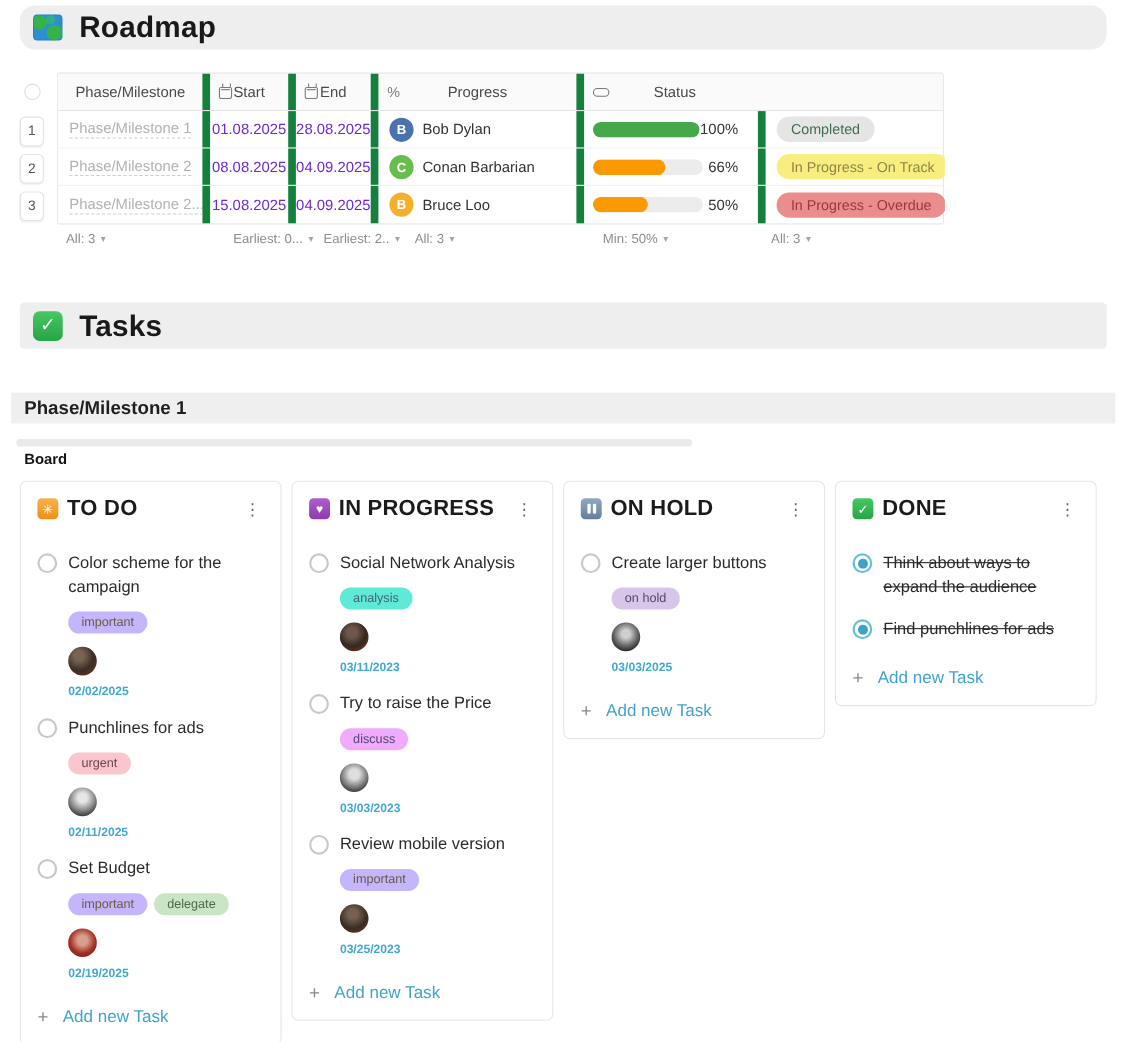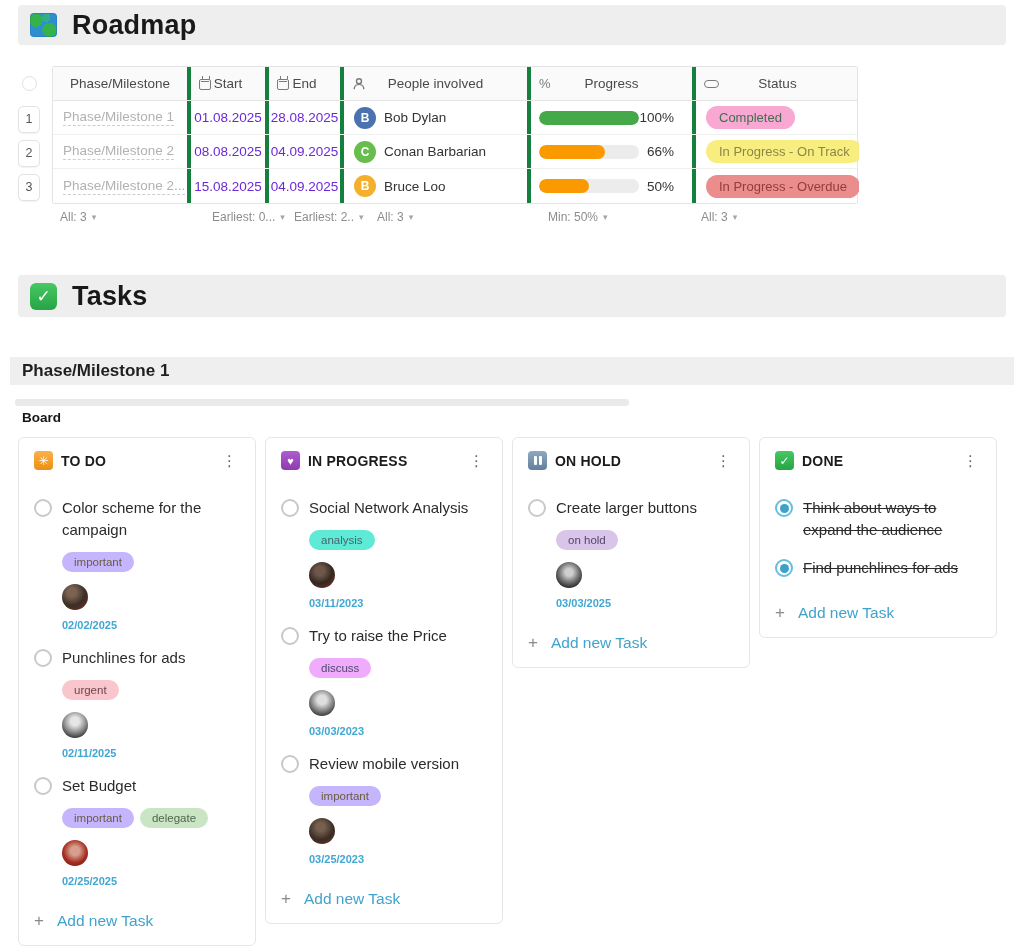--- a/index.html
+++ b/index.html
@@ -1,20 +1,20 @@
 <!DOCTYPE html>
 <html><head>
 <meta charset="utf-8">
 <style>
   * { margin:0; padding:0; box-sizing:border-box; }
   body { width:1024px; height:947px; background:#fff; font-family:"Liberation Sans","DejaVu Sans",sans-serif; color:#222; overflow:hidden; }
 
   
   .section-bar { margin:0 18px; height:40px; background:#eeeeee; border-radius:4px; display:flex; align-items:center; padding-left:12px; gap:15px; }
-  .section-bar.first { margin-top:5px; }
+  .section-bar.first { margin-top:5px;border-radius:14px; }
   .section-title { font-size:27px; font-weight:700; color:#191919; letter-spacing:.2px; }
   .map-icon { width:27px; height:24px; border-radius:4px;
     background: radial-gradient(circle at 22% 30%, #35b24a 0 24%, transparent 25%),
                 radial-gradient(circle at 72% 70%, #35b24a 0 27%, transparent 28%),
                 radial-gradient(circle at 60% 20%, #2fae8a 0 16%, transparent 17%),
                 #2d8fd0; box-shadow:inset 0 0 0 1px rgba(0,0,0,.08); }
   .check-sq { border-radius:6px; background:linear-gradient(180deg,#47c863,#27a445); color:#fff; display:flex; align-items:center; justify-content:center; font-weight:700; }
   .check-sq.big { width:27px; height:27px; font-size:17px; }
 
   
@@ -22,21 +22,21 @@
   .gutter { width:22px; margin-right:12px; display:flex; flex-direction:column; }
   .gutter-circle { width:15px; height:15px; border:1.5px solid #e0e0e0; border-radius:50%; margin:10px auto 0; }
   .gutter-rows { margin-top:11px; display:flex; flex-direction:column; }
   .row-num { height:34px; display:flex; align-items:center; }
   .row-num span { width:22px; height:27px; border:1px solid #e3e3e3; border-radius:5px; background:#fff; box-shadow:0 1px 1px rgba(0,0,0,.05); display:flex; align-items:center; justify-content:center; font-size:12.5px; color:#555; }
   .rm-table { width:806px; border:1px solid #e4e4e4; border-radius:2px; }
   .t-row { display:grid; grid-template-columns:138px 78px 75px 187px 165px 163px; height:34px; }
   .t-row.head { background:#fafafa; border-bottom:1px solid #e4e4e4; }
   .t-row.body { border-bottom:1px solid #f0f0f0; background:#fff; }
   .t-row.body:last-child { border-bottom:none; }
-  .cell { position:relative; display:flex; align-items:center; border-right:4px solid #15803d; overflow:hidden; }
+  .cell { position:relative; display:flex; align-items:center; border-right:7px solid #15803d; overflow:hidden; }
   .cell:last-child { border-right:none; }
   .head .cell { justify-content:center; font-size:13.5px; color:#4a4a4a; }
   .head-ic { position:absolute; left:8px; display:flex; align-items:center; color:#7a7a7a; }
   .cal-icon { width:12px; height:11px; border:1.4px solid #7a7a7a; border-radius:2px; position:relative; margin-top:2px; }
   .cal-icon::before { content:''; position:absolute; top:1px; left:1px; right:1px; border-top:1.4px solid #7a7a7a; }
   .cal-icon::after { content:''; position:absolute; top:-4px; left:1.5px; width:2px; height:3px; border-left:1.4px solid #7a7a7a; border-right:1.4px solid #7a7a7a; width:6px; }
   .pct-glyph { font-size:13px; color:#7a7a7a; }
   .pill-glyph { width:15px; height:8px; border:1.5px solid #7a7a7a; border-radius:5px; }
   .cell.name-c { padding-left:10px; }
   .ms-name { font-size:13.5px; color:#b2b2b2; border-bottom:1px dashed #cdcdcd; padding-bottom:1px; white-space:nowrap; }
@@ -44,21 +44,21 @@
   .cell.people-c { padding-left:10px; gap:8px; font-size:13.5px; color:#333; }
   .mini-av { width:22px; height:22px; border-radius:50%; color:#fff; font-size:12px; font-weight:700; display:flex; align-items:center; justify-content:center; }
   .cell.prog-c { padding:0 18px 0 8px; }
   .bar-track { width:100px; height:14px; background:#ececec; border-radius:7px; overflow:hidden; }
   .bar-fill { height:100%; border-radius:7px; }
   .bar-fill.green { background:#45a949; }
   .bar-fill.orange { background:#fb9a00; }
   .prog-label { margin-left:auto; font-size:13.5px; color:#333; }
   .cell.status-c { padding-left:10px; }
   .badge { font-size:13px; padding:4px 13px; border-radius:13px; white-space:nowrap; }
-  .badge.completed { background:#f9a8d4; color:#3f6f4a; }
+  .badge.completed { background:#e5e5e5; color:#3f6f4a; }
   .badge.ontrack { background:#f8ee80; color:#8c8747; }
   .badge.overdue { background:#ec8d8d; color:#953b3b; }
 
   .t-footer { display:grid; grid-template-columns:138px 78px 75px 187px 165px 163px; width:806px; margin-top:6px; font-size:12px; color:#8d8d8d; }
   .f-item { display:flex; align-items:center; gap:5px; white-space:nowrap; }
   .f-item .tri { font-size:9px; color:#a5a5a5; }
   .f-0{padding-left:8px;} .f-1{padding-left:22px;} .f-2{padding-left:26px;} .f-3{padding-left:34px;} .f-4{padding-left:18px;} .f-5{padding-left:6px;}
 
   
   .tasks-bar { margin-top:51px; height:42px; }
@@ -70,21 +70,21 @@
   
   .kanban { margin:15px 18px 0; display:flex; gap:9px; align-items:flex-start; }
   .kcol { width:238px; background:#fff; border:1px solid #e6e6e6; border-radius:6px; padding:13px 15px 14px; }
   .kcol-head { display:flex; align-items:center; }
   .col-icon { width:19px; height:19px; border-radius:4px; display:flex; align-items:center; justify-content:center; color:#fff; flex:none; }
   .col-icon.spark { background:linear-gradient(180deg,#f8b14c,#ee8f13); font-size:12px; }
   .col-icon.heart { background:linear-gradient(180deg,#b05cd0,#8d3bae); font-size:11px; }
   .col-icon.pause { background:linear-gradient(180deg,#8fa9c0,#637f9b); gap:2px; }
   .pause-bar { width:3px; height:9px; background:#fff; border-radius:1px; }
   .col-icon.check { background:linear-gradient(180deg,#47c863,#27a445); font-size:12px; font-weight:700; }
-  .kcol-name { margin-left:8px; font-size:14px; font-weight:800; color:#1b1b1b; letter-spacing:.2px; }
+  .kcol-name { margin-left:8px; font-size:20px; font-weight:800; color:#1b1b1b; letter-spacing:.2px; }
   .kebab { margin-left:auto; color:#666; font-size:15px; cursor:pointer; padding:0 3px; }
   .ktasks { margin-top:27px; }
   .task { margin-bottom:16px; }
   .task-main { display:flex; gap:10px; }
   .radio { width:18px; height:18px; border:2px solid #c9c9c9; border-radius:50%; background:#fff; flex:none; margin-top:2px; }
   .radio.done { border-color:#66bede; position:relative; }
   .radio.done::after { content:''; position:absolute; inset:2.5px; border-radius:50%; background:#3fa0c9; }
   .task-title { font-size:15px; color:#2b2b2b; line-height:22px; }
   .task-title.strike { text-decoration:line-through; }
   .task-meta { margin-left:28px; }
@@ -144,29 +144,20 @@
           </span>
           <span>Start</span>
         </div>
       <div class="cell">
           <span class="head-ic">
             <span class="cal-icon"></span>
           </span>
           <span>End</span>
         </div>
       <div class="cell">
-        <span class="head-ic">
-          <svg width="14" height="14" viewBox="0 0 14 14" fill="none">
-              <circle cx="7" cy="4.3" r="2.5" stroke="#7a7a7a" stroke-width="1.4"></circle>
-              <path d="M2.2 12.2 a4.8 4.8 0 0 1 9.6 0" stroke="#7a7a7a" stroke-width="1.4" fill="none"></path>
-            </svg>
-        </span>
-          <span>People involved</span>
-        </div>
-      <div class="cell">
           <span class="head-ic pct-glyph">%</span>
           <span>Progress</span>
         </div>
       <div class="cell">
           <span class="head-ic">
             <span class="pill-glyph"></span>
           </span>
           <span>Status</span>
         </div>
     </div>
@@ -314,21 +305,21 @@
         <div class="task-main">
             <span class="radio"></span>
             <span class="task-title">Set Budget</span>
           </div>
         <div class="task-meta">
           <div class="tag-row">
               <span class="tag important">important</span>
               <span class="tag delegate">delegate</span>
             </div>
           <div class="avatar photo-3"></div>
-          <div class="task-date">02/25/2025</div>
+          <div class="task-date">02/19/2025</div>
         </div>
       </div>
     </div>
     <div class="add-task">
         <span class="add-plus">+</span>
         <span class="add-label">Add new Task</span>
       </div>
   </div>
 
   <div class="kcol">

